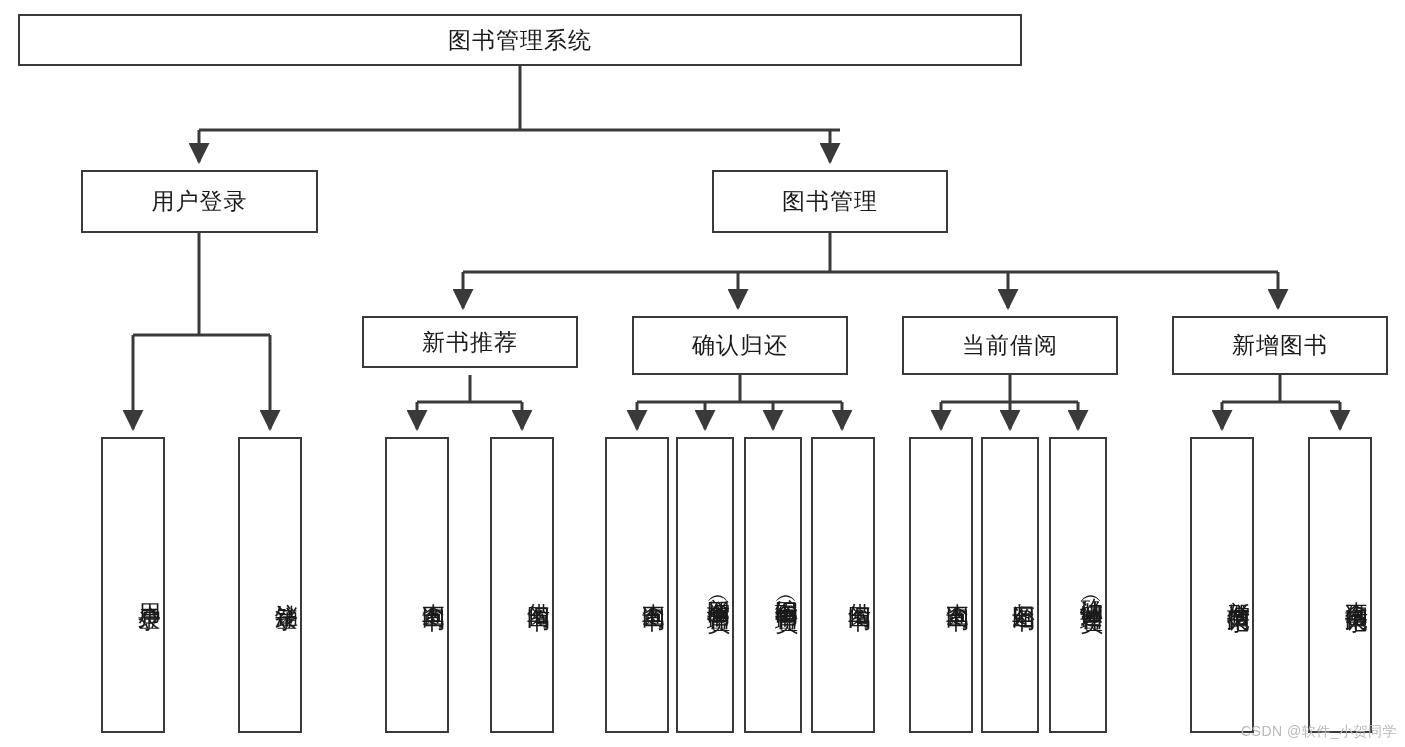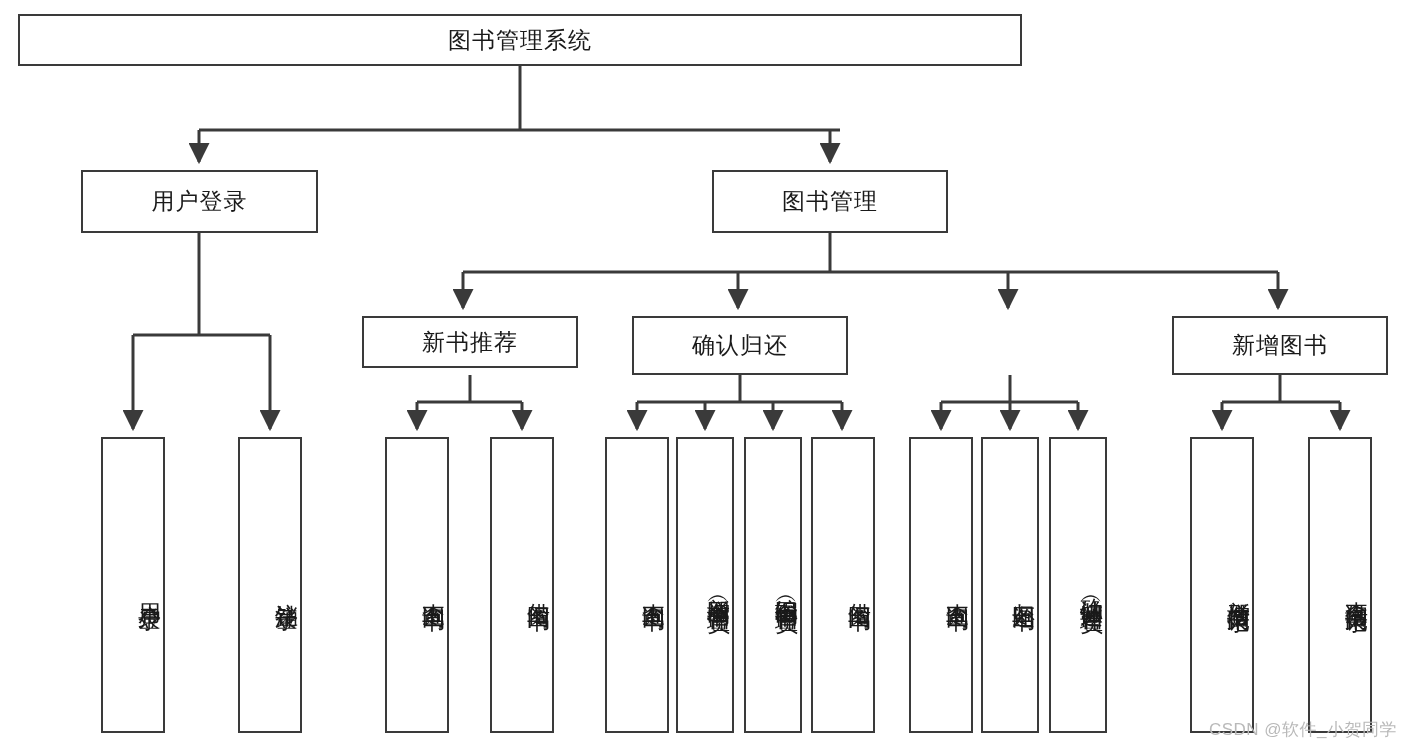--- a/index.html
+++ b/index.html
@@ -51,21 +51,21 @@
   .node.vert .label {
     writing-mode: vertical-rl;
     text-orientation: upright;
     line-height: 1.18;
     text-align: left;
   }
   .watermark {
     position: absolute;
     right: 8px;
     bottom: 6px;
-    font-size: 17px;
+    font-size: 14px;
     color: #b9b9b9;
     letter-spacing: 0.5px;
     white-space: nowrap;
   }
 </style>
 </head>
 <body>
 
 <div id="canvas">
 
@@ -129,20 +129,23 @@
   <div class="node horiz" style="left:712px; top:170px; width:236px; height:63px;">
     <span class="label">图书管理</span>
   </div>
 
   <div class="node horiz" style="left:362px; top:316px; width:216px; height:52px;">
     <span class="label">新书推荐</span>
   </div>
   <div class="node horiz" style="left:632px; top:316px; width:216px; height:59px;">
     <span class="label">确认归还</span>
   </div>
+  <div class="node horiz" style="left:902px; top:316px; width:216px; height:59px;">
+    <span class="label">当前借阅</span>
+  </div>
   <div class="node horiz" style="left:1172px; top:316px; width:216px; height:59px;">
     <span class="label">新增图书</span>
   </div>
 
   <div class="node vert" style="left:101px; top:437px; width:64px; height:296px;">
     <span class="label">用户登录</span>
   </div>
   <div class="node vert" style="left:238px; top:437px; width:64px; height:296px;">
     <span class="label">注销登录</span>
   </div>

